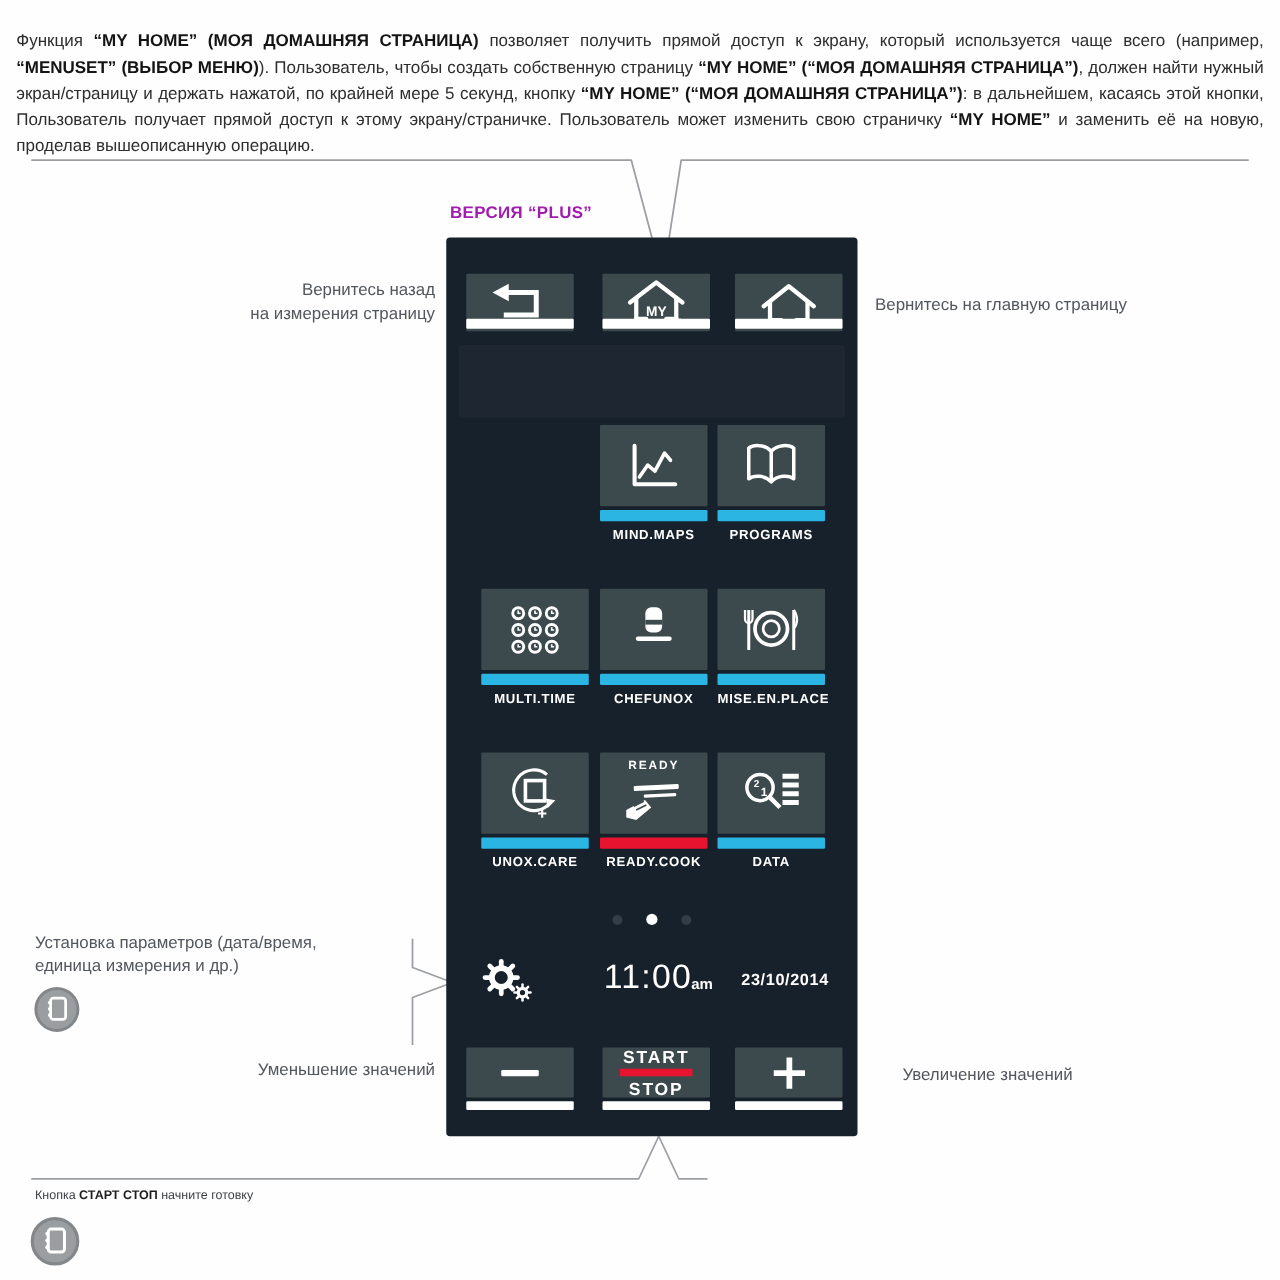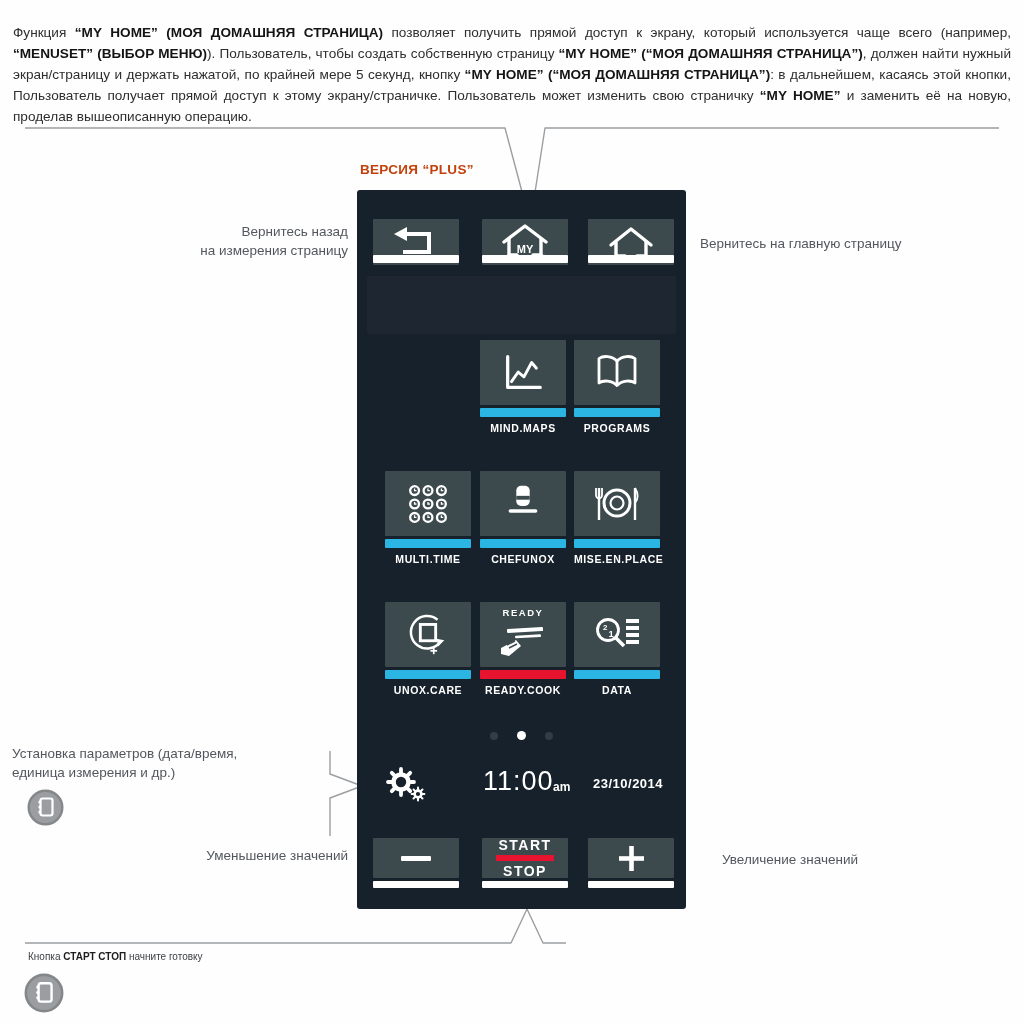--- a/index.html
+++ b/index.html
@@ -5,21 +5,21 @@
   html,body{margin:0;padding:0;background:#ffffff;}
   #canvas{position:relative;width:1024px;height:1024px;background:#fefefe;overflow:hidden;
           font-family:"Liberation Sans",sans-serif;color:#2d2d2d;}
   
   .intro{position:absolute;left:13px;top:8px;width:998px;font-size:13.6px;line-height:21px;
          text-align:justify;color:#2e2e2e;}
   .seg-b{font-weight:bold;color:#141414;}
   
   #lines{position:absolute;left:0;top:0;pointer-events:none;}
   
-  .version{position:absolute;left:360px;top:162px;font-size:13.5px;font-weight:bold;color:#c2410c;letter-spacing:.3px;}
+  .version{position:absolute;left:360px;top:162px;font-size:13.5px;font-weight:bold;color:#a21caf;letter-spacing:.3px;}
   
   .ann{position:absolute;font-size:13.5px;line-height:19px;color:#53575d;}
   .ann.right-align{text-align:right;}
   
   .footer-text{position:absolute;left:28px;top:951px;font-size:10px;color:#3c3f44;}
   .footer-text .seg-b{color:#1d1d1d;}
   
   .doc-circle{position:absolute;}
   
   .panel{position:absolute;left:357px;top:190px;width:329px;height:719px;background:#17212b;border-radius:3px;}
@@ -65,21 +65,21 @@
     </g>
   </svg>
 
   <div class="version">ВЕРСИЯ “PLUS”</div>
 
   <div class="ann right-align" style="left:120px;top:222px;width:228px;">
     <div>Вернитесь назад</div>
     <div>на измерения страницу</div>
   </div>
   <div class="ann" style="left:700px;top:234px;">Вернитесь на главную страницу</div>
-  <div class="ann" style="left:12px;top:744px;">
+  <div class="ann" style="left:28px;top:744px;">
     <div>Установка параметров (дата/время,</div>
     <div>единица измерения и др.)</div>
   </div>
   <div class="ann right-align" style="left:120px;top:846px;width:228px;">Уменьшение значений</div>
   <div class="ann" style="left:722px;top:850px;">Увеличение значений</div>
 
   <svg class="doc-circle" style="left:27px;top:789px;" width="37" height="37" viewBox="0 0 37 37">
     <circle cx="18.5" cy="18.5" r="16.8" fill="#9b9ea1" stroke="#84878a" stroke-width="2.4"></circle>
     <rect x="13.5" y="9.5" width="12" height="17" rx="2.2" fill="none" stroke="#ffffff" stroke-width="2.2"></rect>
     <circle cx="12.8" cy="13" r="1.5" fill="#ffffff"></circle>

